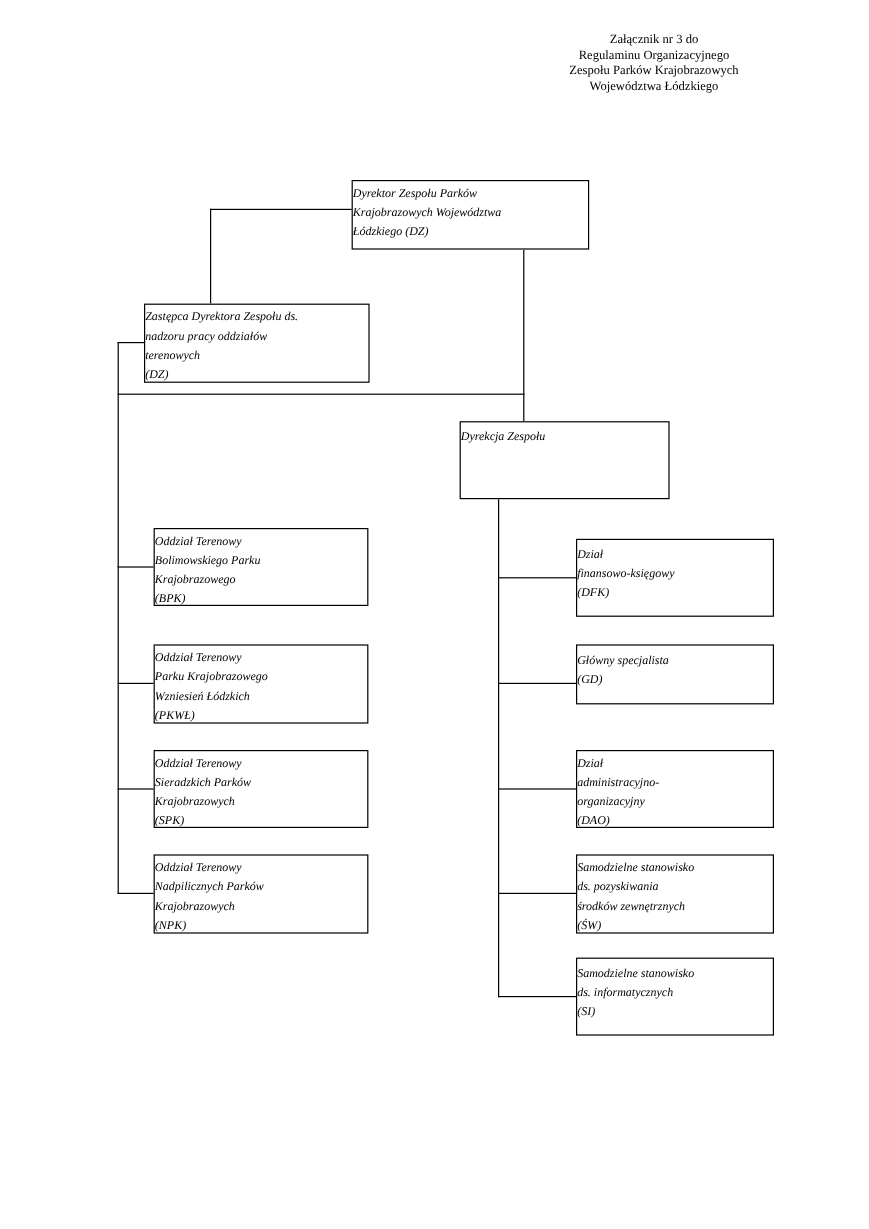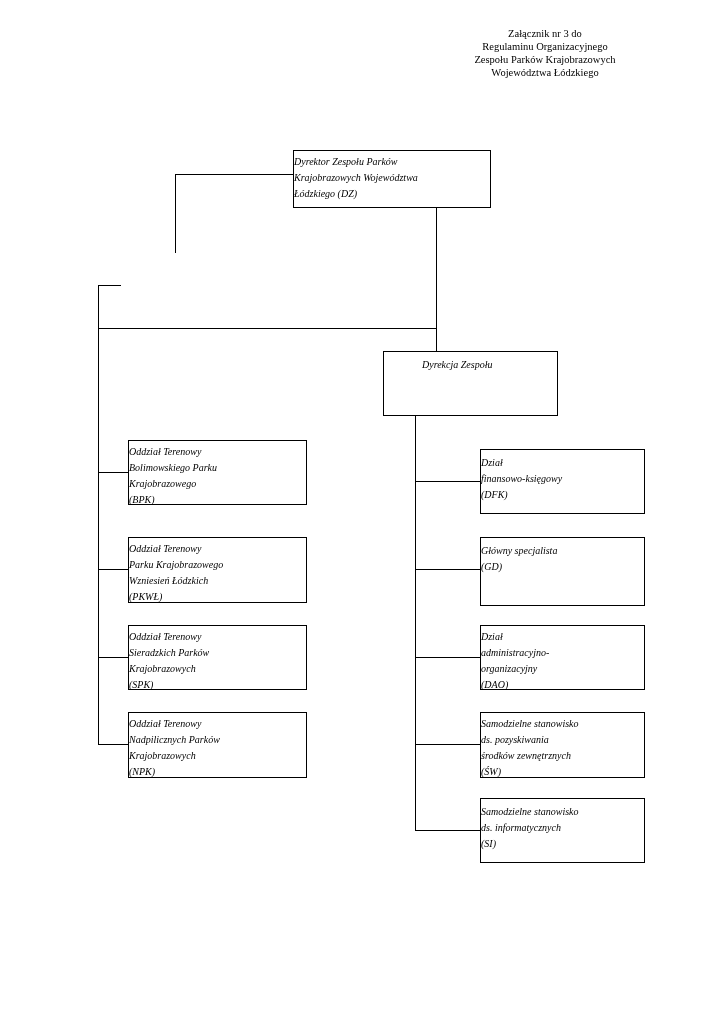--- a/index.html
+++ b/index.html
@@ -74,22 +74,28 @@
   <div class="conn" style="left:415px; top:657px; width:66px; height:1px;"></div>
   <div class="conn" style="left:415px; top:744px; width:66px; height:1px;"></div>
   <div class="conn" style="left:415px; top:830px; width:66px; height:1px;"></div>
 
   <div class="node" style="left:293px; top:150px; width:198px; height:58px;">
     <span class="node-label">Dyrektor Zespołu Parków
 Krajobrazowych Województwa
 Łódzkiego (DZ)</span>
   </div>
 
+  <div class="node" style="left:120px; top:253px; width:188px; height:66px;">
+    <span class="node-label">Zastępca Dyrektora Zespołu ds.
+nadzoru pracy oddziałów
+terenowych
+(DZ)</span>
+  </div>
 
-  <div class="node pad-more" style="left:383px; top:351px; width:175px; height:65px;padding-left:38px;">
+  <div class="node pad-more" style="left:383px; top:351px; width:175px; height:65px;">
     <span class="node-label">Dyrekcja Zespołu</span>
   </div>
 
   <div class="node" style="left:128px; top:440px; width:179px; height:65px;">
     <span class="node-label">Oddział Terenowy
 Bolimowskiego Parku
 Krajobrazowego
 (BPK)</span>
   </div>
 
@@ -113,21 +119,21 @@
 Krajobrazowych
 (NPK)</span>
   </div>
 
   <div class="node pad-more" style="left:480px; top:449px; width:165px; height:65px;">
     <span class="node-label">Dział
 finansowo-księgowy
 (DFK)</span>
   </div>
 
-  <div class="node pad-more" style="left:480px; top:537px; width:165px; height:69px;">
+  <div class="node pad-more" style="left:480px; top:537px; width:165px; height:50px;">
     <span class="node-label">Główny specjalista
 (GD)</span>
   </div>
 
   <div class="node" style="left:480px; top:625px; width:165px; height:65px;">
     <span class="node-label">Dział
 administracyjno-
 organizacyjny
 (DAO)</span>
   </div>

